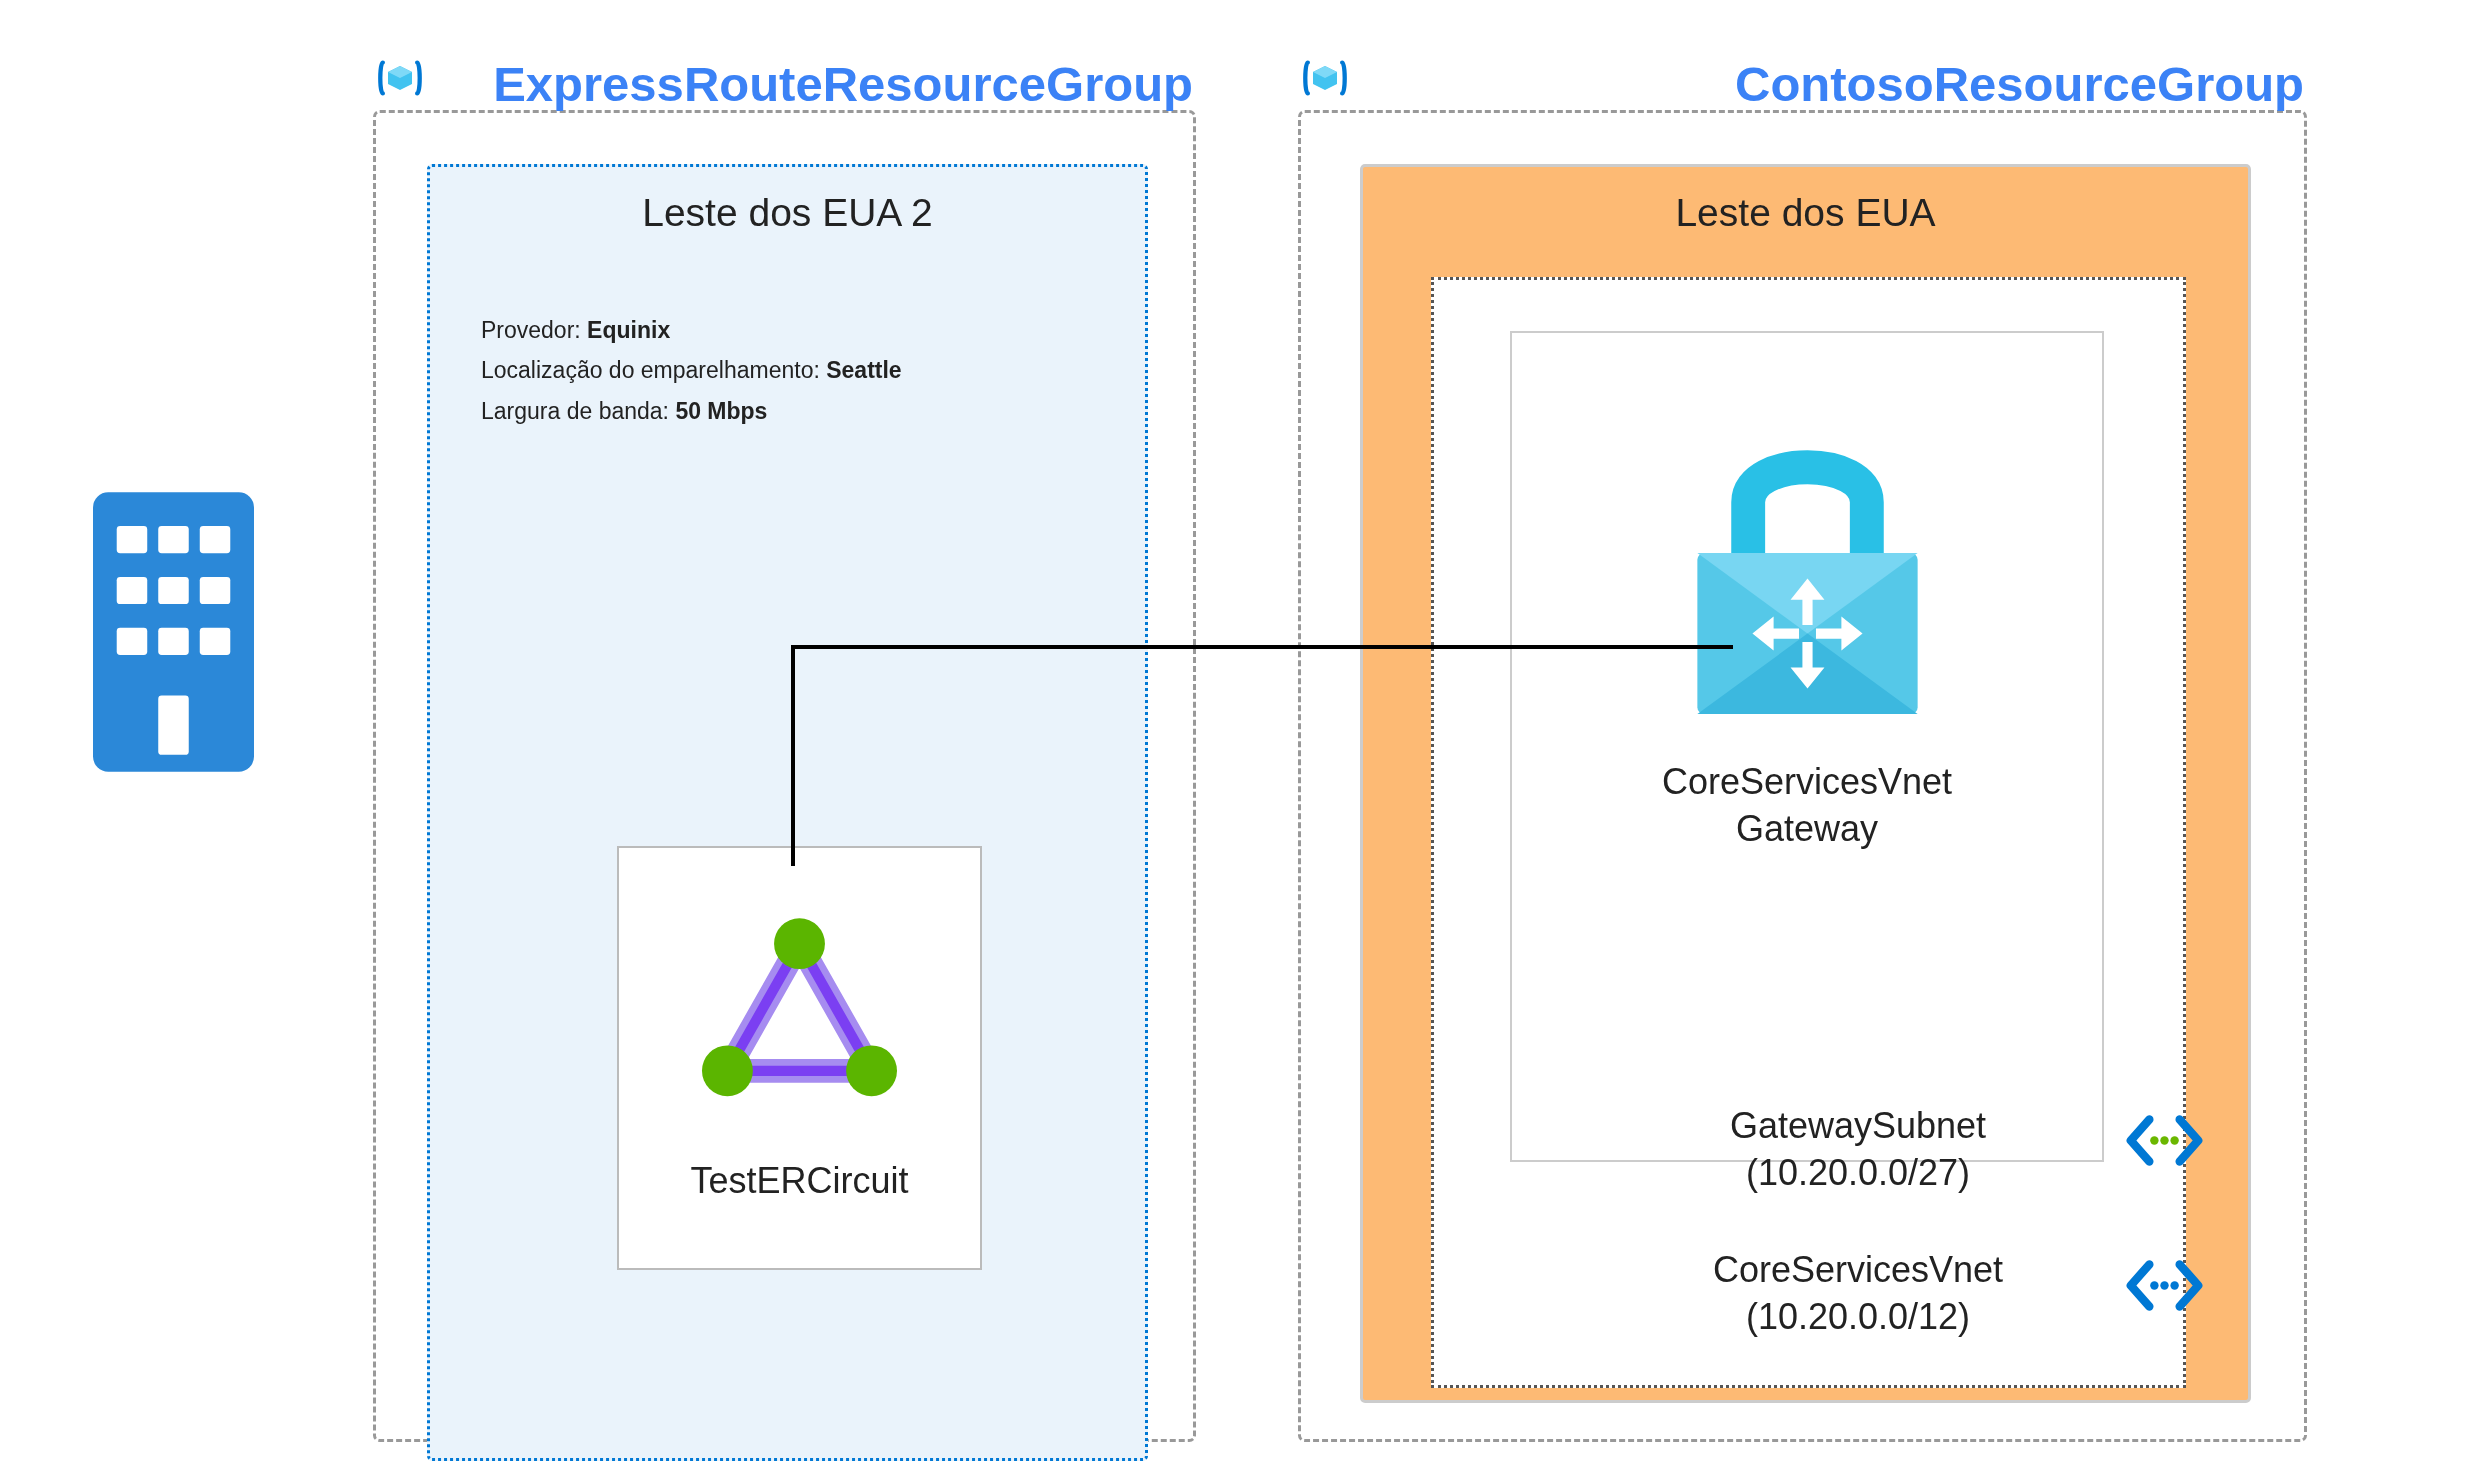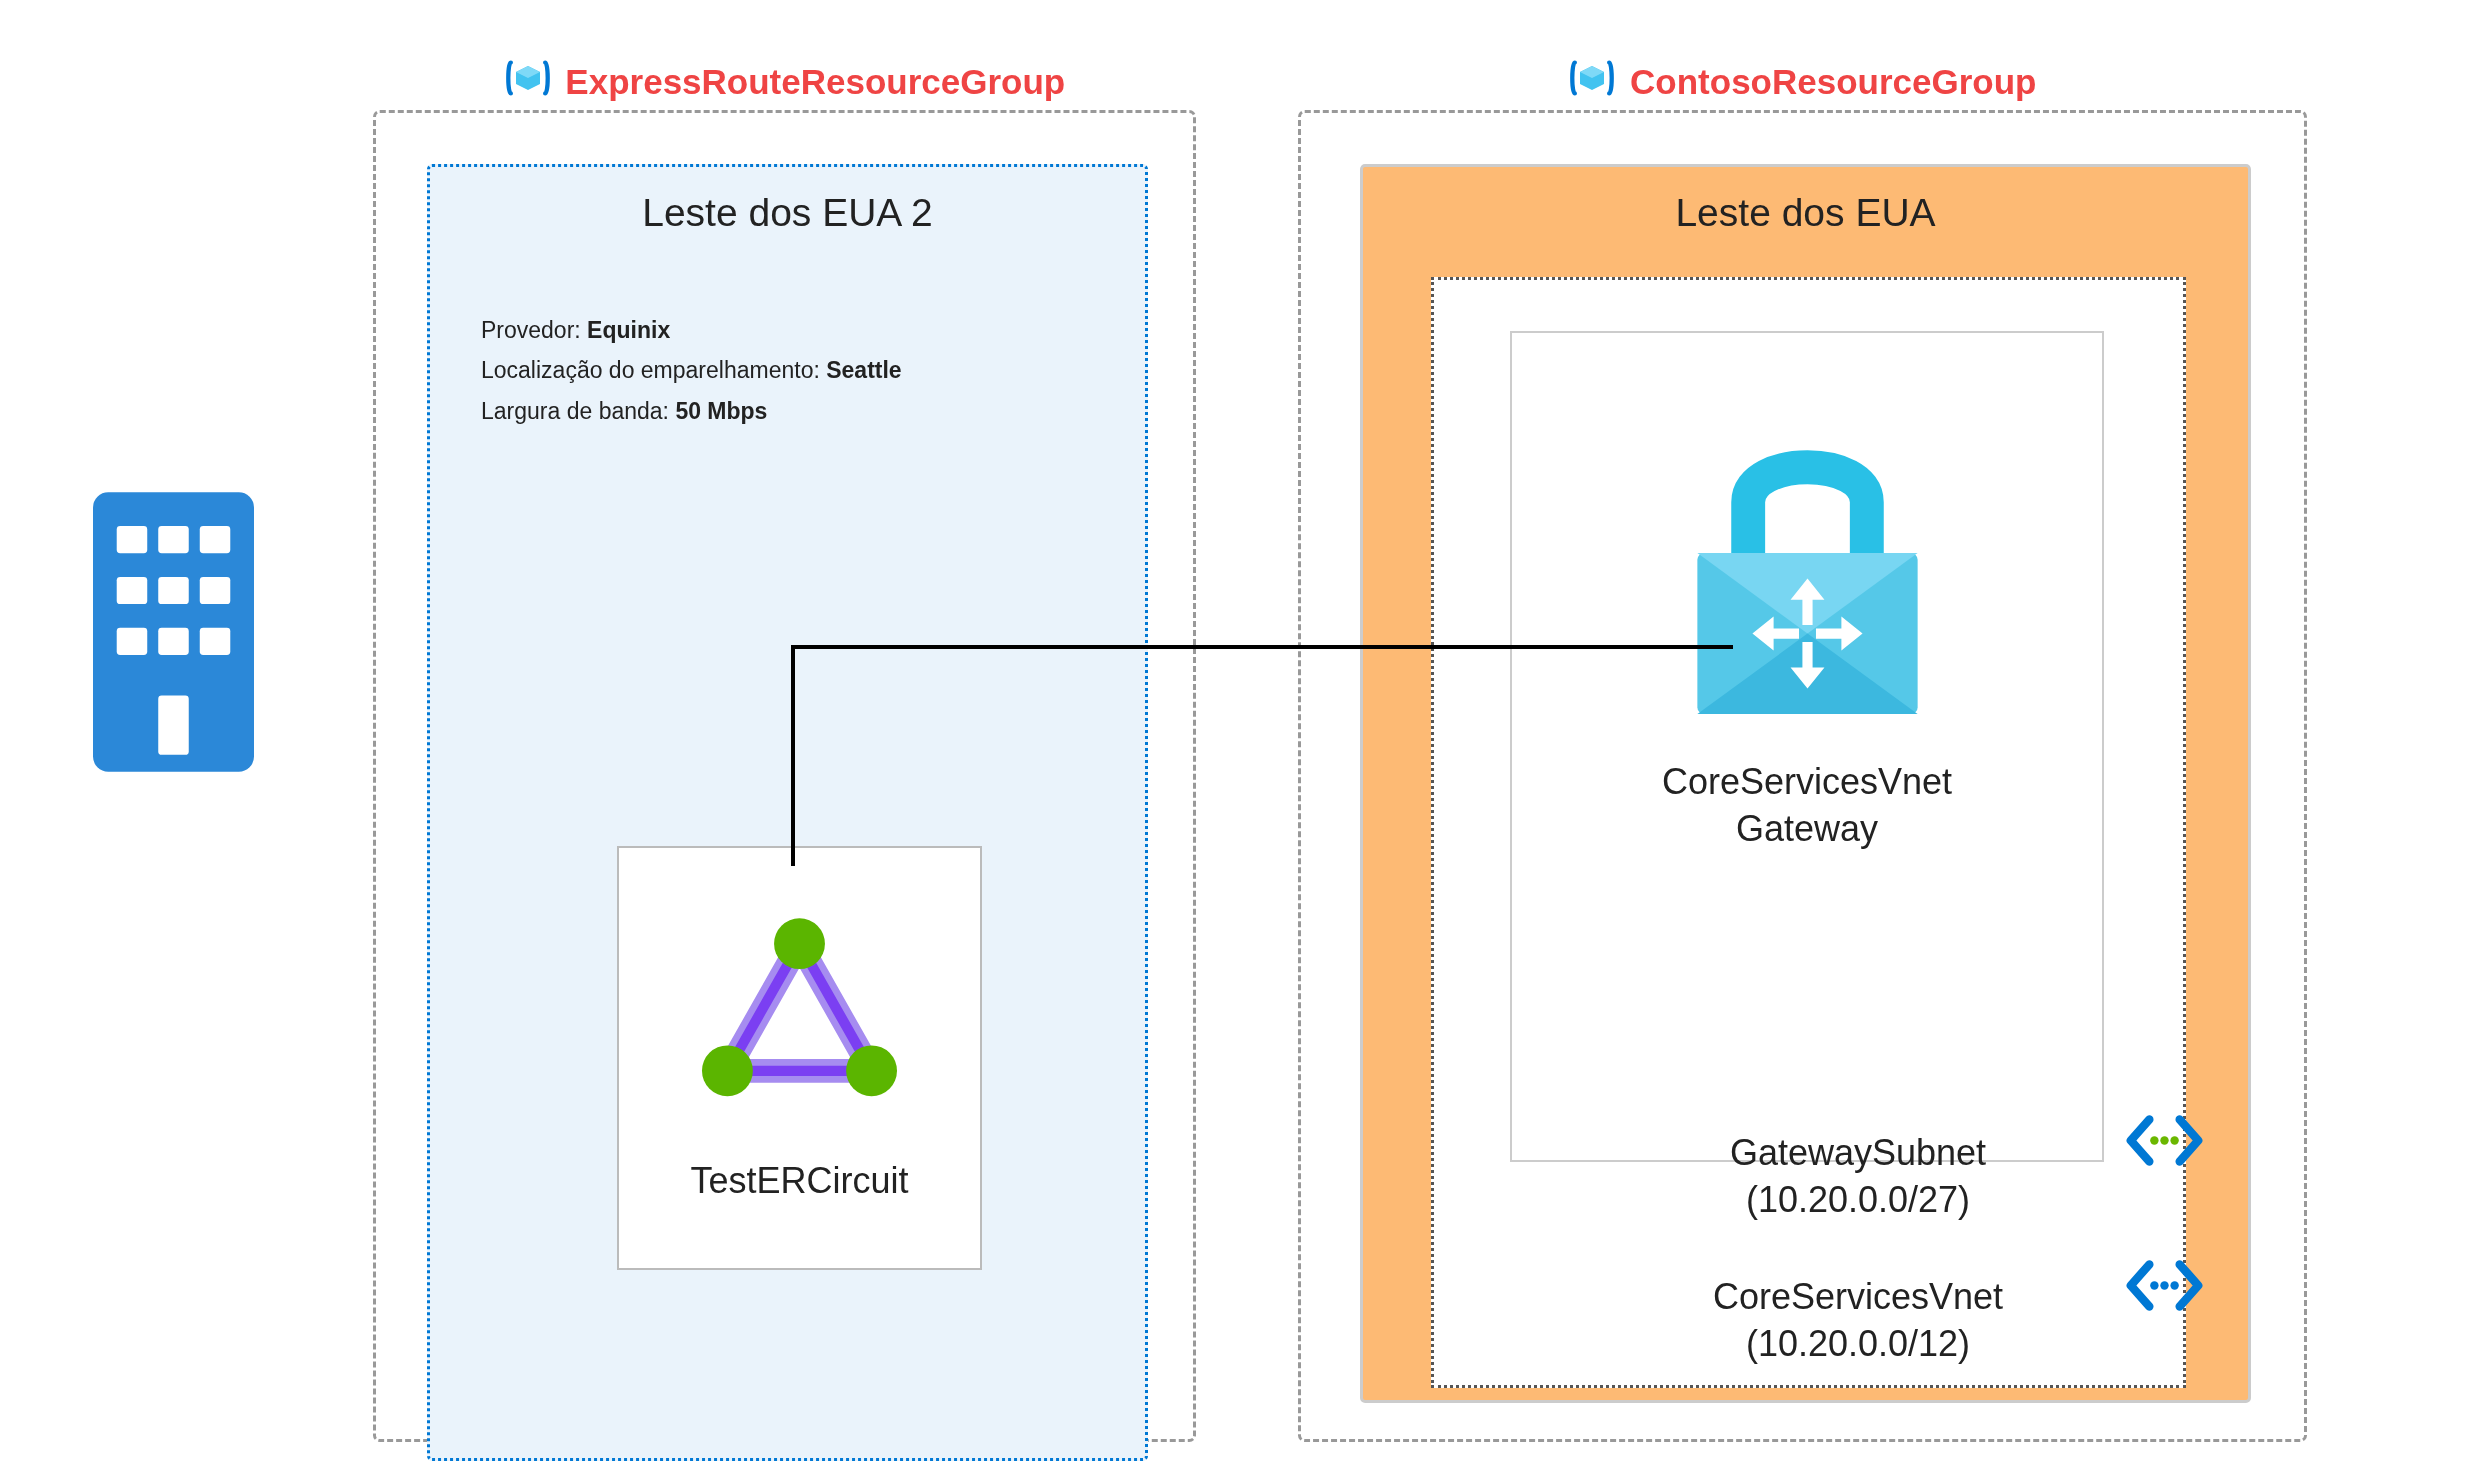--- a/index.html
+++ b/index.html
@@ -35,25 +35,25 @@
   }
   .rg-left { left: 356px; top: 93px; width: 823px; height: 1332px; }
   .rg-right { left: 1281px; top: 93px; width: 1009px; height: 1332px; }
 
   .rg-title {
     position: absolute;
     top: -59px;
     width: 100%;
     display: flex;
     align-items: center;
-    justify-content: center;
+    justify-content: space-between;
     gap: 13.6px;
-    font-size: 35px;
+    font-size: 49px;
     font-weight: 600;
-    color: #ef4444;
+    color: #3b82f6;
   }
 
   
   .region-box {
     position: absolute;
     border-radius: 5.1px;
   }
   .region-left {
     left: 51px; top: 51px; width: 721px; height: 1297px;
     border: 3.4px dotted #0078d4;
@@ -132,21 +132,20 @@
     line-height: 1.3;
     margin-top: 25.4px;
   }
 
   .subnet-label {
     position: absolute;
     font-size: 36px;
     color: #222;
     text-align: center;
     line-height: 1.3;
-    margin-top: 27px;
   }
   .subnet-1 { left: 212px; top: 823px; width: 424px; }
   .subnet-2 { left: 212px; top: 967px; width: 424px; }
 
   .vnet-icon {
     position: absolute;
   }
   .vnet-icon-1 { right: -24px; top: 831px; }
   .vnet-icon-2 { right: -24px; top: 976px; }
 

